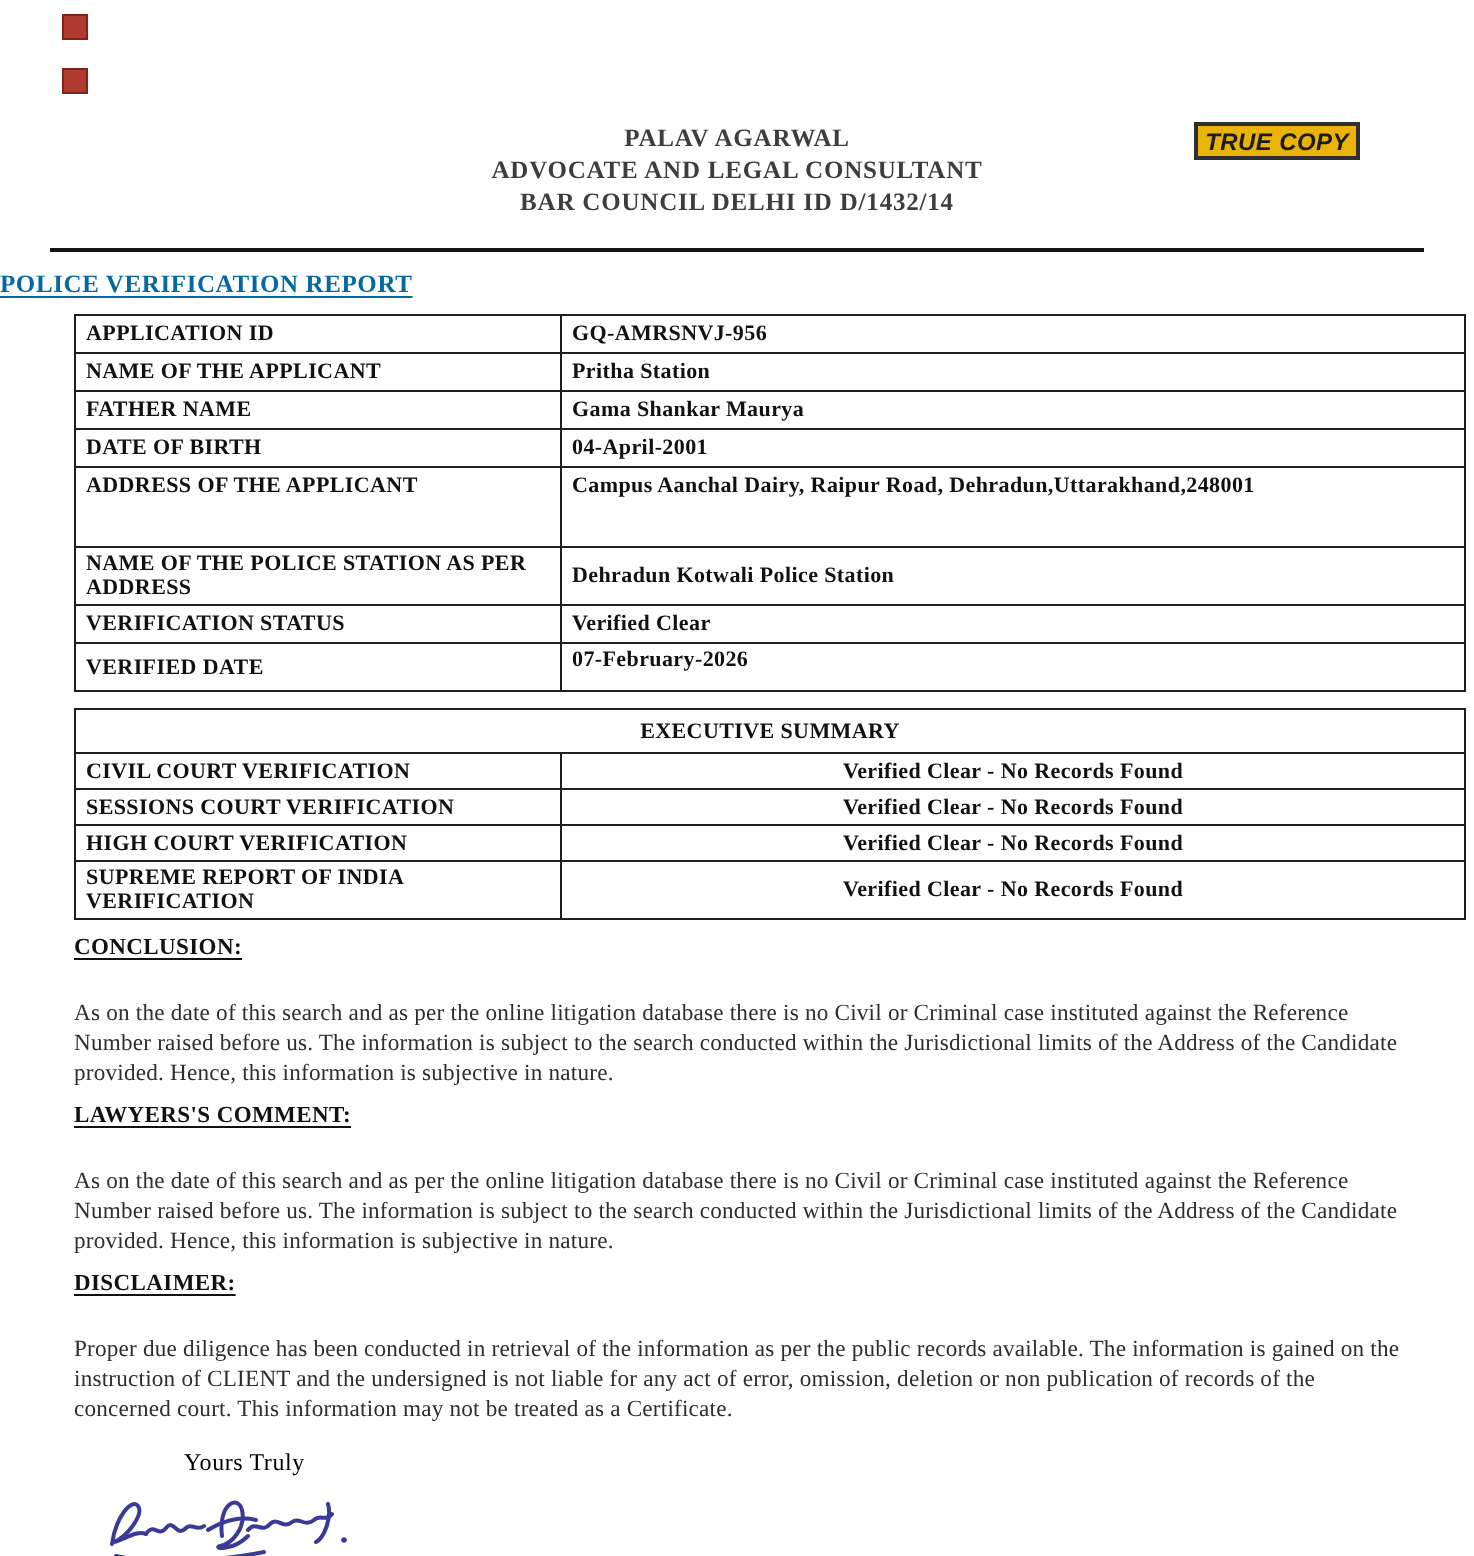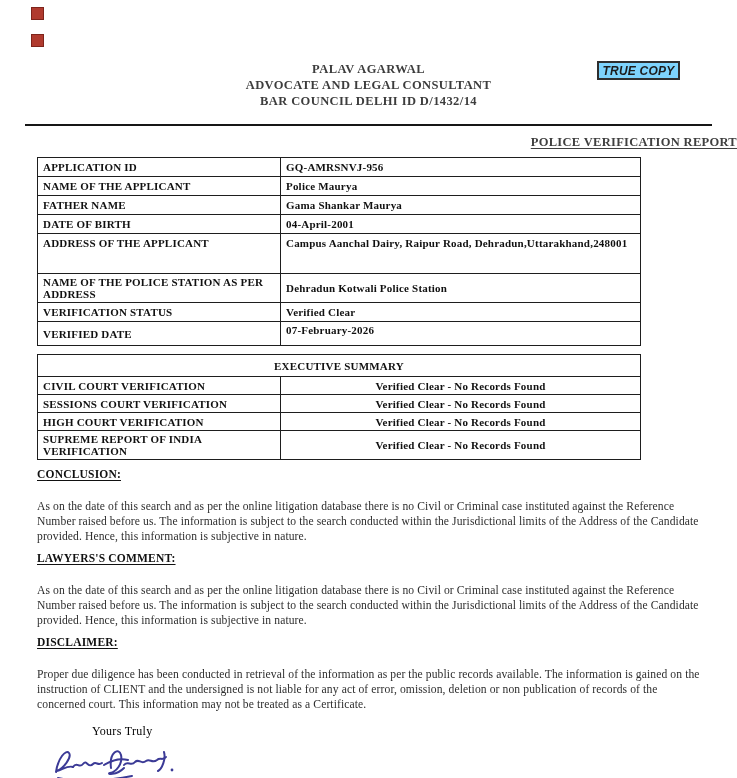--- a/index.html
+++ b/index.html
@@ -29,40 +29,40 @@
   }
   .stamp{
     position:absolute;top:61px;left:597px;
     width:83px;height:19px;
     border:2.5px solid #2e2e2e;
     box-sizing:border-box;
     display:flex;align-items:center;justify-content:center;
     font-family:"Liberation Sans","DejaVu Sans",sans-serif;
     font-style:italic;font-weight:bold;font-size:12px;
     color:#1c1c1c;letter-spacing:.2px;
-    background:#7dd3fc;
+    background:#eab308;
   }
   .top-rule{
     margin:15px 25px 0 25px;
     border:none;border-top:2px solid #161616;
   }
   .report-title{
     margin-top:9px;
-    text-align:right;
-    font-weight:bold;font-size:12.5px;color:#404040;
+    text-align:left;
+    font-weight:bold;font-size:12.5px;color:#0369a1;
     letter-spacing:.3px;
   }
   .report-title span{
     text-decoration:underline;
     text-underline-offset:2px;
   }
   .content{padding:0 37px;}
   table{
     border-collapse:collapse;table-layout:fixed;
-    width:604px;
+    width:696px;
   }
   .details-table{margin-top:7px;}
   td,th{
     border:1.6px solid #1e1e1e;
     font-size:11px;font-weight:bold;color:#111;
     padding:2px 5px;
     text-align:left;
     vertical-align:middle;
     letter-spacing:.2px;
     overflow:hidden;
@@ -137,21 +137,21 @@
           <col class="col-label">
           <col>
         </colgroup>
       <tbody>
           <tr>
         <th>APPLICATION ID</th>
         <td>GQ-AMRSNVJ-956</td>
       </tr>
       <tr>
         <th>NAME OF THE APPLICANT</th>
-        <td>Police Maurya</td>
+        <td>Pritha Station</td>
       </tr>
       <tr>
         <th>FATHER NAME</th>
         <td>Gama Shankar Maurya</td>
       </tr>
       <tr>
         <th>DATE OF BIRTH</th>
         <td>04-April-2001</td>
       </tr>
       <tr class="tall">

